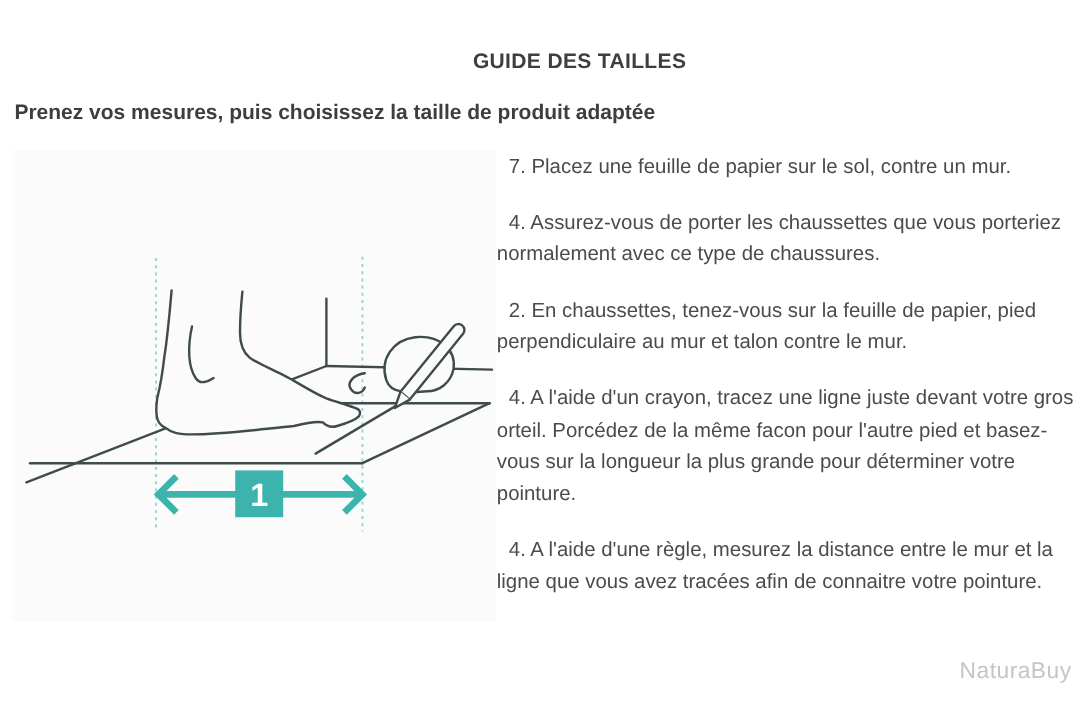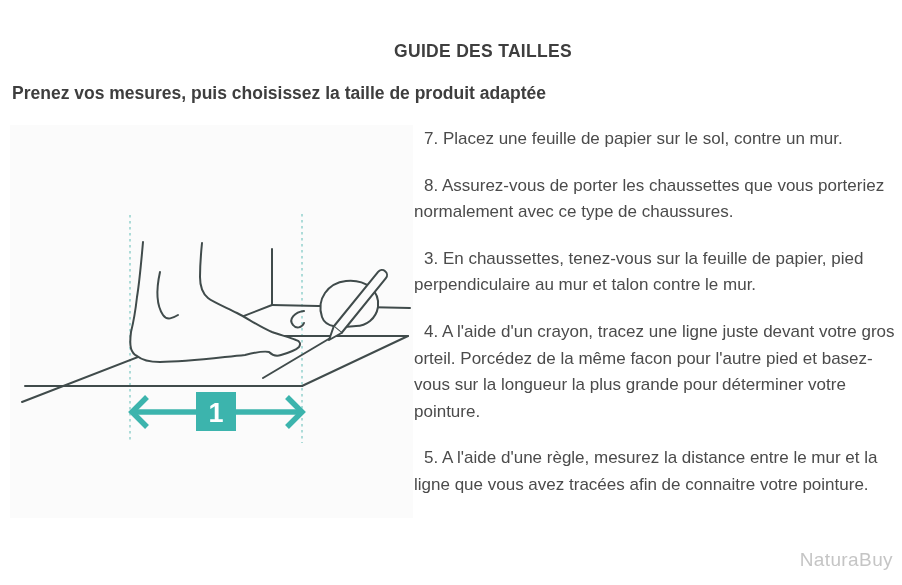--- a/index.html
+++ b/index.html
@@ -115,21 +115,21 @@
         <path class="arrowstroke" d="M137,272 L122,287 L137,302" stroke="#3cb4ad"></path>
         <path class="arrowstroke" d="M277,272 L292,287 L277,302" stroke="#3cb4ad"></path>
         <rect x="186" y="267" width="40" height="39" fill="#3cb4ad"></rect>
         <text class="marker-num" x="206" y="297" text-anchor="middle">1</text>
       </g>
     </svg>
   </div>
 
   <div class="instructions">
     <p>7. Placez une feuille de papier sur le sol, contre un mur.</p>
-    <p>8. Assurez-vous de porter les chaussettes que vous porteriez normalement avec ce type de chaussures.</p>
-    <p>3. En chaussettes, tenez-vous sur la feuille de papier, pied perpendiculaire au mur et talon contre le mur.</p>
+    <p>4. Assurez-vous de porter les chaussettes que vous porteriez normalement avec ce type de chaussures.</p>
+    <p>2. En chaussettes, tenez-vous sur la feuille de papier, pied perpendiculaire au mur et talon contre le mur.</p>
     <p>4. A l'aide d'un crayon, tracez une ligne juste devant votre gros orteil. Porcédez de la même facon pour l'autre pied et basez-vous sur la longueur la plus grande pour déterminer votre pointure.</p>
-    <p>5. A l'aide d'une règle, mesurez la distance entre le mur et la ligne que vous avez tracées afin de connaitre votre pointure.</p>
+    <p>4. A l'aide d'une règle, mesurez la distance entre le mur et la ligne que vous avez tracées afin de connaitre votre pointure.</p>
   </div>
 
   <div class="watermark">NaturaBuy</div>
 
 </div>
 
 </body></html>

